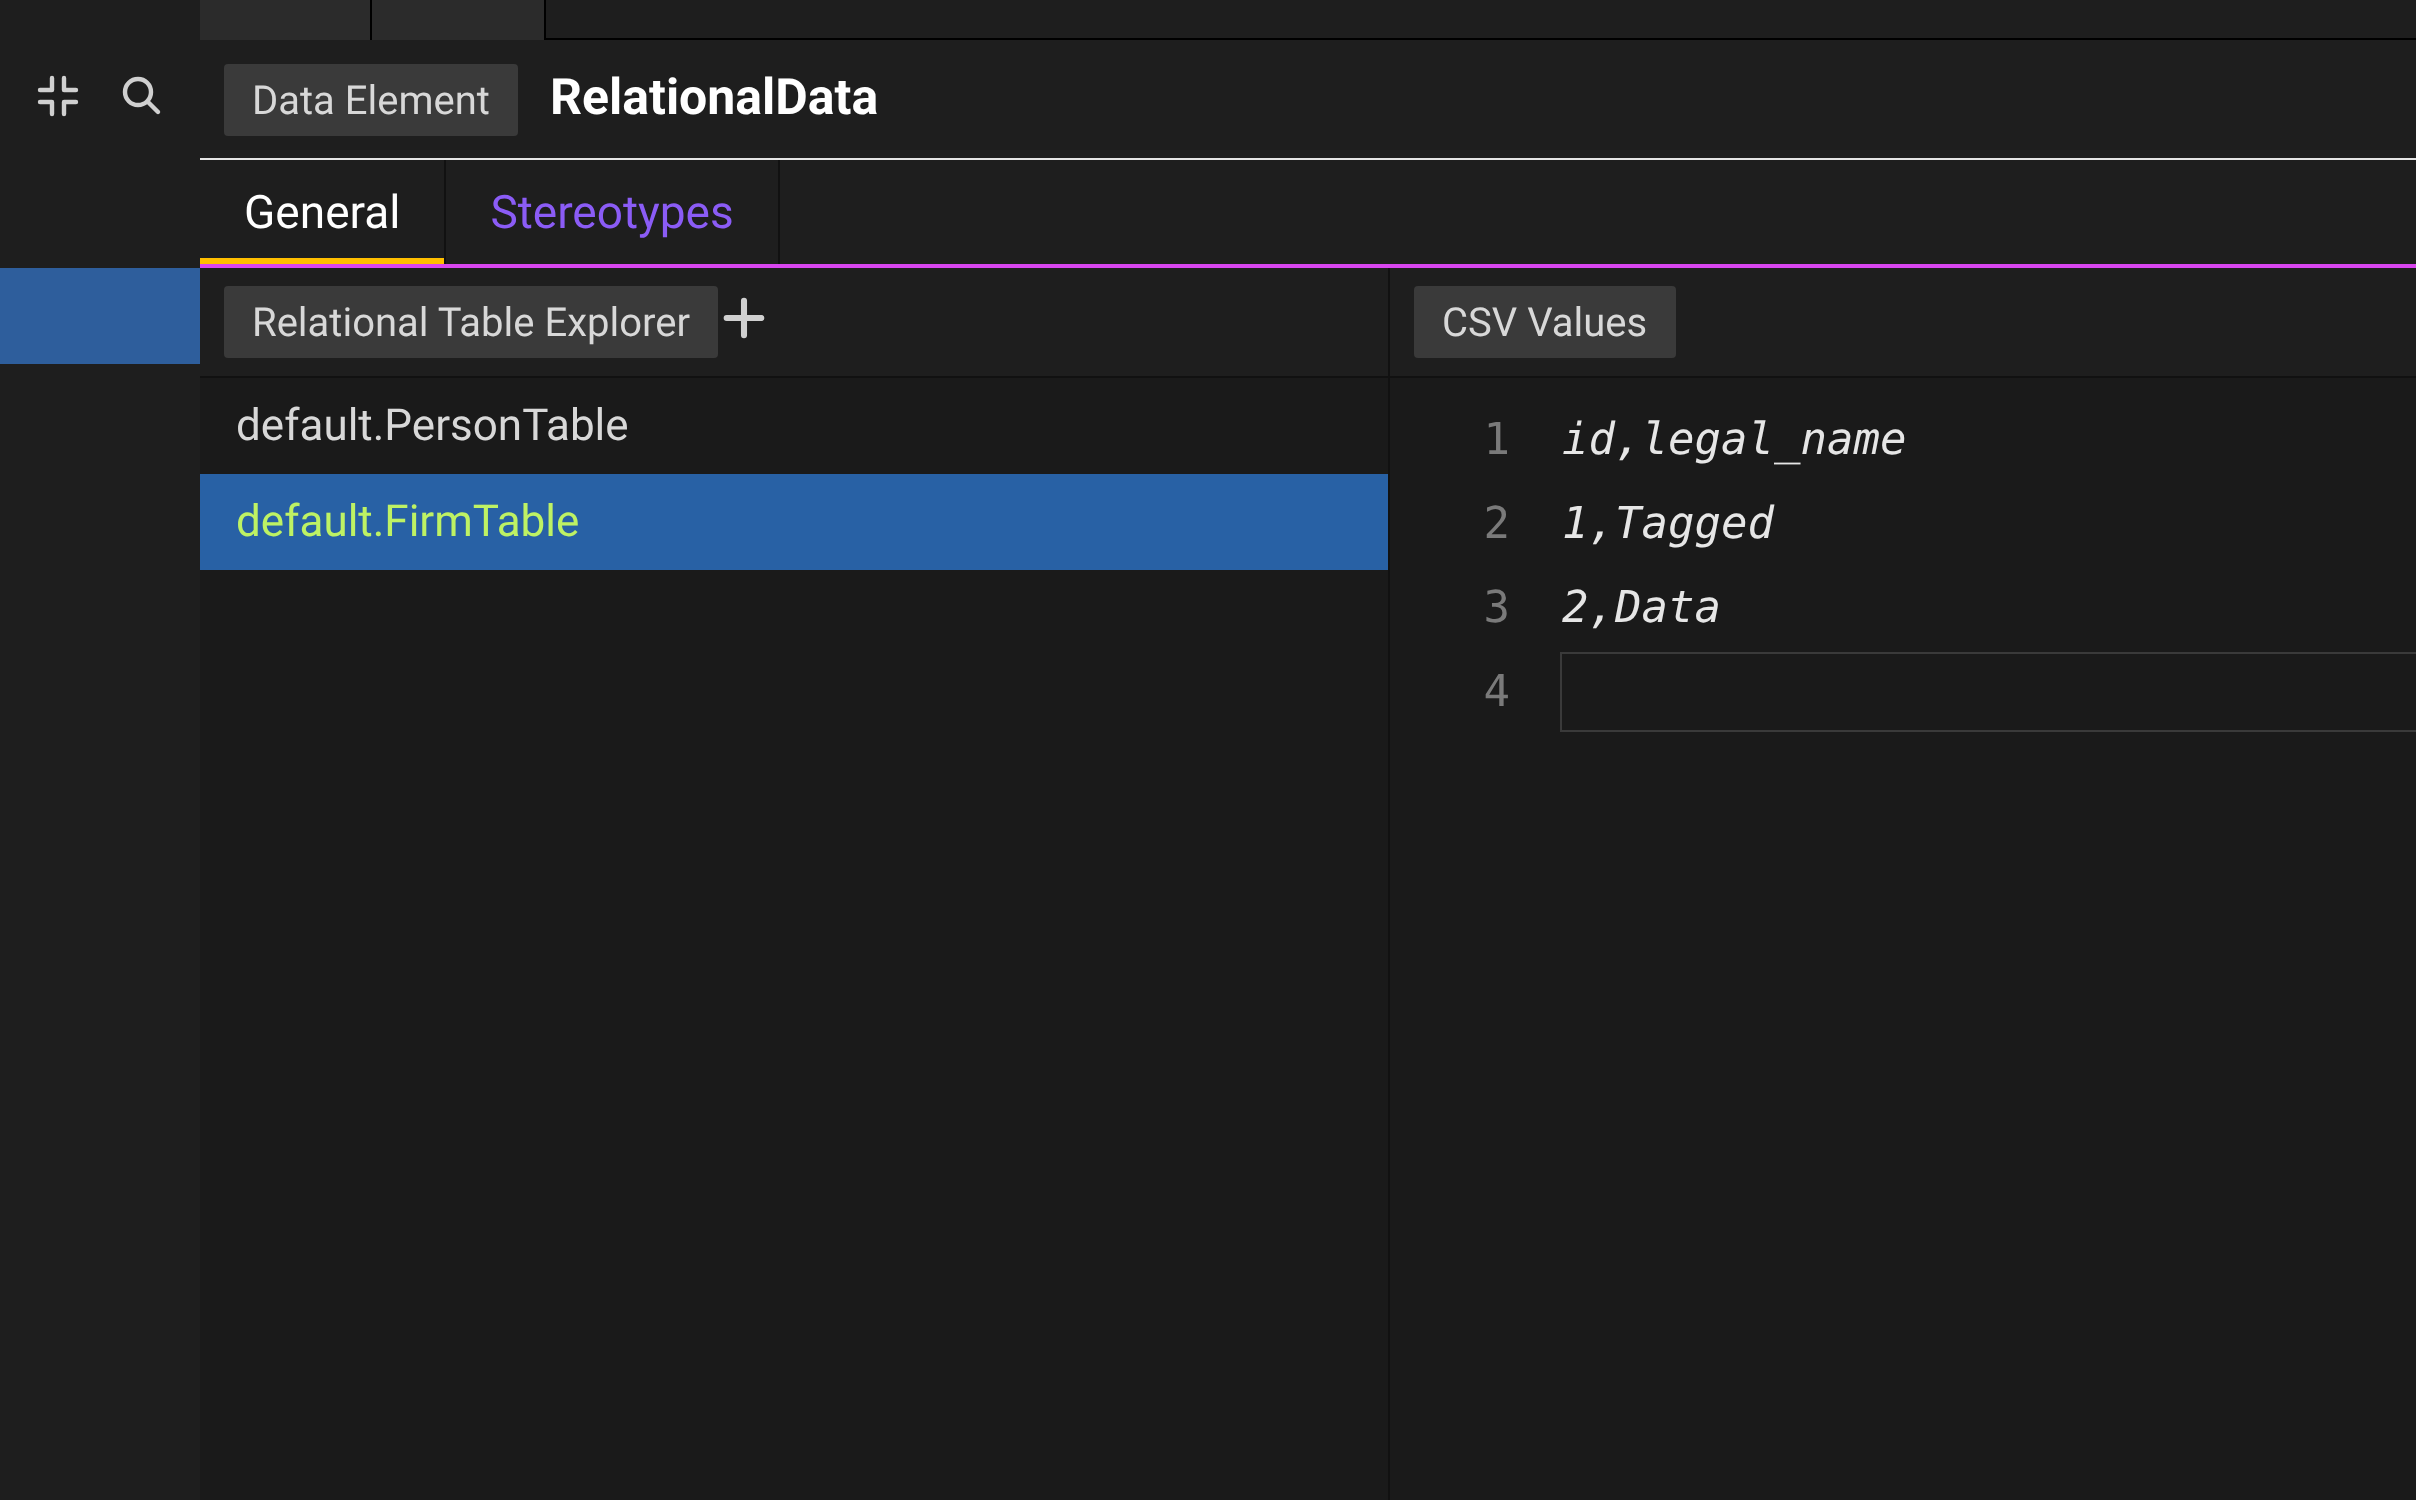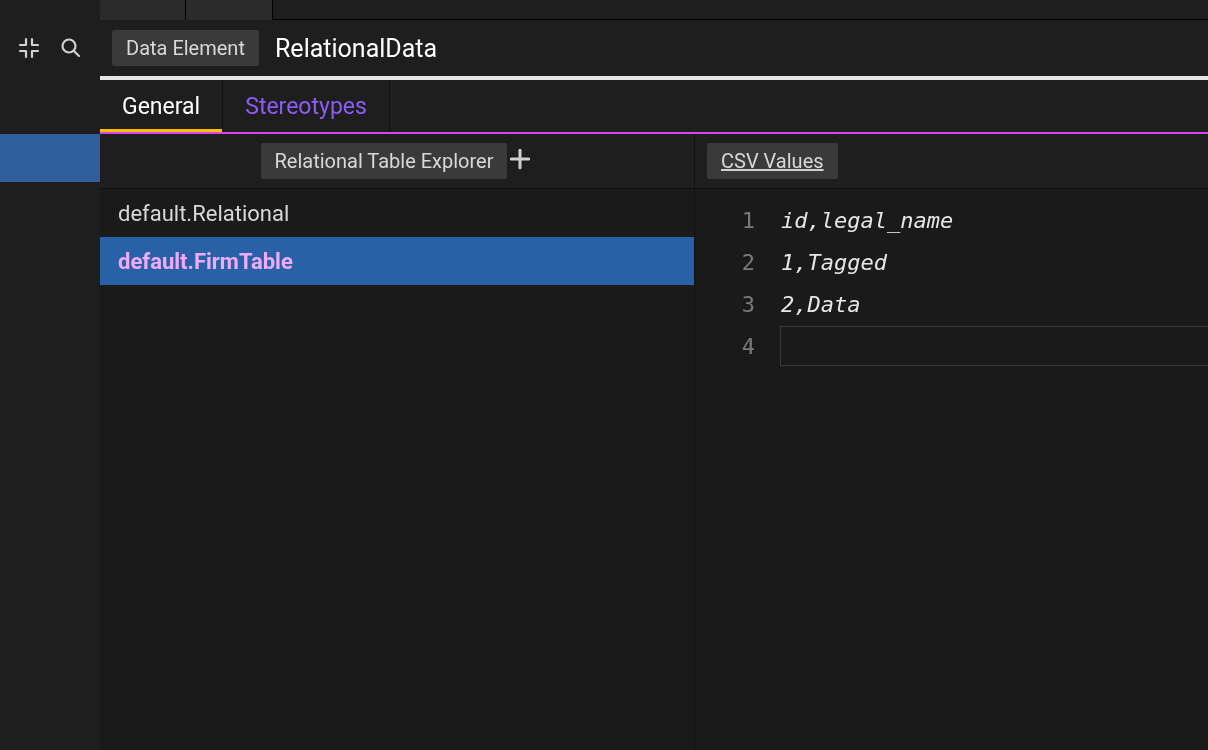--- a/index.html
+++ b/index.html
@@ -63,33 +63,33 @@
     display: flex;
     flex-direction: column;
   }
 
   
   .element-bar {
     height: 60px;
     display: flex;
     align-items: center;
     padding: 0 12px;
-    border-bottom: 4px solid #e5e5e5;
+    border-bottom: 1px solid #e5e5e5;
   }
   .chip {
     background: #3a3a3a;
     color: #d8d8d8;
     font-size: 20px;
     padding: 6px 14px;
     border-radius: 2px;
   }
   .element-title {
     margin-left: 16px;
     font-size: 25px;
-    font-weight: 400;
+    font-weight: 700;
     color: #fff;
   }
 
   
   .section-tabs {
     display: flex;
     height: 54px;
     border-bottom: 2px solid #d946ef;
   }
   .sec-tab {
@@ -117,56 +117,54 @@
   .explorer {
     width: 595px;
     display: flex;
     flex-direction: column;
     border-right: 1px solid #111;
   }
   .explorer-header {
     height: 54px;
     display: flex;
     align-items: center;
-    justify-content: center;
+    justify-content: flex-start;
     padding: 0 12px;
   }
   .plus-icon svg { width: 26px; height: 26px; stroke: #d0d0d0; cursor: pointer; }
   .explorer-body {
     flex: 1;
     background: #1a1a1a;
     border-top: 1px solid #111;
   }
   .tree-item {
     height: 48px;
     display: flex;
     align-items: center;
     padding: 0 18px;
     font-size: 22px;
     color: #d8d8d8;
     cursor: pointer;
   }
   .tree-item.selected {
     background: #2861a5;
-    color: #f0abfc;
-    font-weight: bold;
+    color: #bef264;
   }
 
   
   .csv {
     flex: 1;
     display: flex;
     flex-direction: column;
   }
   .csv-header {
     height: 54px;
     display: flex;
     align-items: center;
     padding: 0 12px;
-    text-decoration: underline;
   }
   .csv-body {
     flex: 1;
     background: #1a1a1a;
     border-top: 1px solid #111;
     font-family: "SF Mono","Consolas","Menlo",monospace;
     font-size: 22px;
     padding-top: 10px;
   }
   .code-line {
@@ -237,21 +235,21 @@
       <div class="explorer">
         <div class="explorer-header">
           <span class="chip">Relational Table Explorer</span>
           <span class="plus-icon">
             <svg viewBox="0 0 24 24" fill="none" stroke-width="2.8" stroke-linecap="round">
               <path d="M12 4v16M4 12h16"></path>
             </svg>
           </span>
         </div>
         <div class="explorer-body" id="explorer-body">
-            <div class="tree-item">default.Relational</div>
+            <div class="tree-item">default.PersonTable</div>
             <div class="tree-item selected">default.FirmTable</div>
           </div>
       </div>
 
       <div class="csv">
         <div class="csv-header">
           <span class="chip">CSV Values</span>
         </div>
         <div class="csv-body" id="csv-body">
             <div class="code-line">

